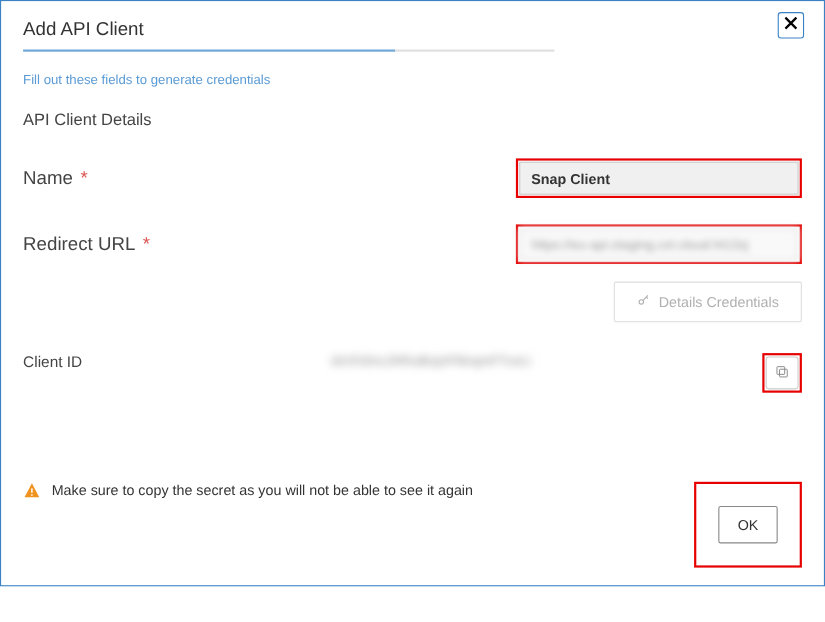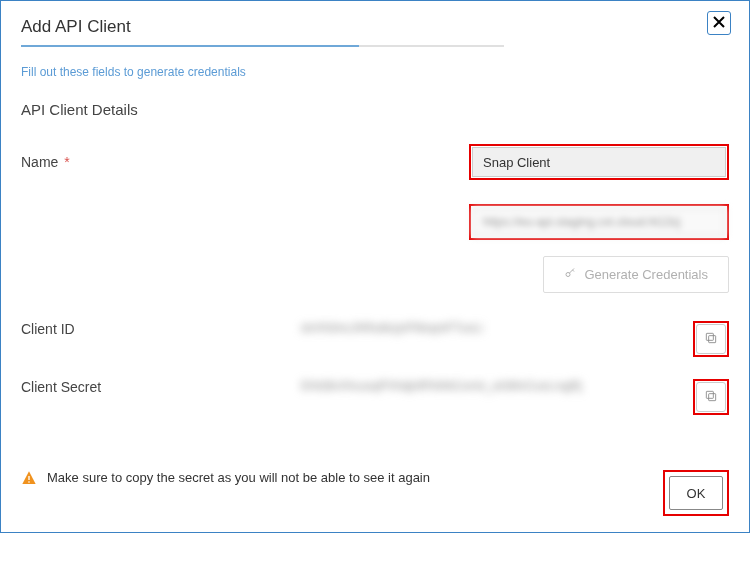--- a/index.html
+++ b/index.html
@@ -61,21 +61,21 @@
     }
     .form-row {
       display: flex;
       align-items: center;
       margin-bottom: 24px;
     }
     .form-row.wide-gap {
       margin-bottom: 16px;
     }
     .label {
-      font-size: 14px;
+      font-size: 17px;
       color: #444;
       width: 130px;
       flex-shrink: 0;
     }
     .required {
       color: #d9534f;
       margin-left: 2px;
     }
     .input-wrap {
       margin-left: auto;
@@ -86,20 +86,21 @@
       padding: 1px;
     }
     .text-input {
       width: 100%;
       height: 30px;
       border: 1px solid #ccc;
       background: #f0f0f0;
       padding: 0 10px;
       font-size: 13px;
       color: #333;
+      font-weight: bold;
     }
     .blurred-input {
       width: 100%;
       height: 30px;
       border: 1px solid #ccc;
       background: #f9f9f9;
       padding: 0 10px;
       font-size: 12px;
       color: #999;
       filter: blur(3px);
@@ -175,21 +176,21 @@
     }
     .warn-text {
       font-size: 13px;
       color: #333;
     }
     .ok-wrap {
       margin-left: auto;
     }
     .ok-highlight {
       border: 2px solid #e60000;
-      padding: 4px;
+      padding: 20px;
     }
     .ok-btn {
       border: 1px solid #888;
       background: #fff;
       width: 54px;
       height: 34px;
       font-size: 13px;
       color: #333;
       cursor: pointer;
       border-radius: 2px;
@@ -220,74 +221,61 @@
       <span>Name</span><span class="required"> *</span>
     </div>
     <div class="input-wrap">
       <div class="highlight-box">
         <input class="text-input" type="text" value="Snap Client" style="">
       </div>
     </div>
   </div>
 
   <div class="form-row wide-gap">
+    <div class="label">
+      <span>Redirect URL</span><span class="required"> *</span>
+    </div>
     <div class="input-wrap">
       <div class="highlight-box">
         <div class="blurred-input">
           <span>https://eu-api.staging.cxt.cloud.ht13zj</span>
         </div>
       </div>
     </div>
   </div>
 
   <div class="gen-row">
     <button class="gen-btn">
       <span>
         <svg width="12" height="12" viewBox="0 0 24 24" fill="none" stroke="#b0b0b0" stroke-width="2">
             <circle cx="8" cy="15" r="4"></circle>
             <path d="M11 12 L20 3 M17 6 L20 9"></path>
           </svg>
       </span>
-      <span>Generate Credentials</span>
+      <span>Details Credentials</span>
     </button>
   </div>
 
   <div class="value-row">
     <div class="value-label">Client ID</div>
     <div class="blurred-value">dxVh3mcJhRxdkzjnFMxqmFTuvLi</div>
     <div class="copy-wrap">
       <div class="copy-highlight">
         <button class="copy-btn">
           <span>
             <svg width="14" height="14" viewBox="0 0 24 24" fill="none" stroke="#888" stroke-width="1.5">
                 <rect x="8" y="8" width="12" height="12" rx="1"></rect>
                 <rect x="4" y="4" width="12" height="12" rx="1"></rect>
               </svg>
           </span>
         </button>
       </div>
     </div>
   </div>
 
-  <div class="value-row">
-    <div class="value-label">Client Secret</div>
-    <div class="blurred-value">EhfzBxVhcuxqPVhdjnfIFkNhCxrmt_uh3thrCuvLrxgRj</div>
-    <div class="copy-wrap">
-      <div class="copy-highlight">
-        <button class="copy-btn">
-          <span>
-            <svg width="14" height="14" viewBox="0 0 24 24" fill="none" stroke="#888" stroke-width="1.5">
-                <rect x="8" y="8" width="12" height="12" rx="1"></rect>
-                <rect x="4" y="4" width="12" height="12" rx="1"></rect>
-              </svg>
-          </span>
-        </button>
-      </div>
-    </div>
-  </div>
 
   <div class="footer">
     <span class="warn-icon">
       <svg width="16" height="16" viewBox="0 0 24 24">
           <path d="M12 2 L22 21 L2 21 Z" fill="#f0921e"></path>
           <rect x="11" y="9" width="2" height="6" fill="#fff"></rect>
           <rect x="11" y="17" width="2" height="2" fill="#fff"></rect>
         </svg>
     </span>
     <span class="warn-text">Make sure to copy the secret as you will not be able to see it again</span>

